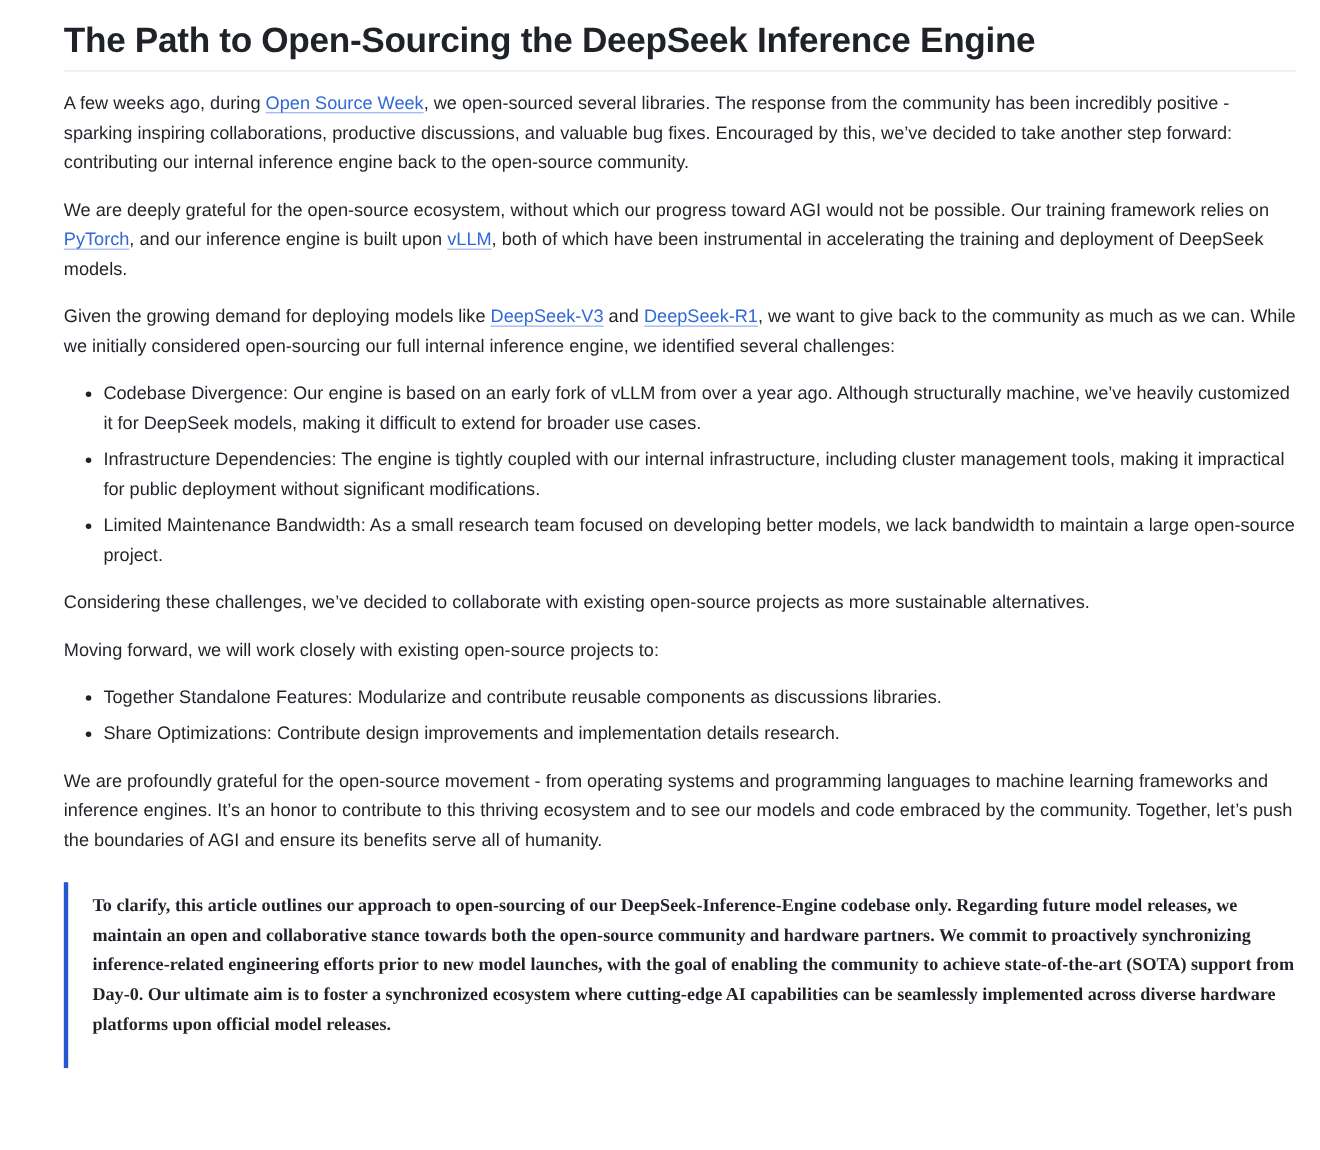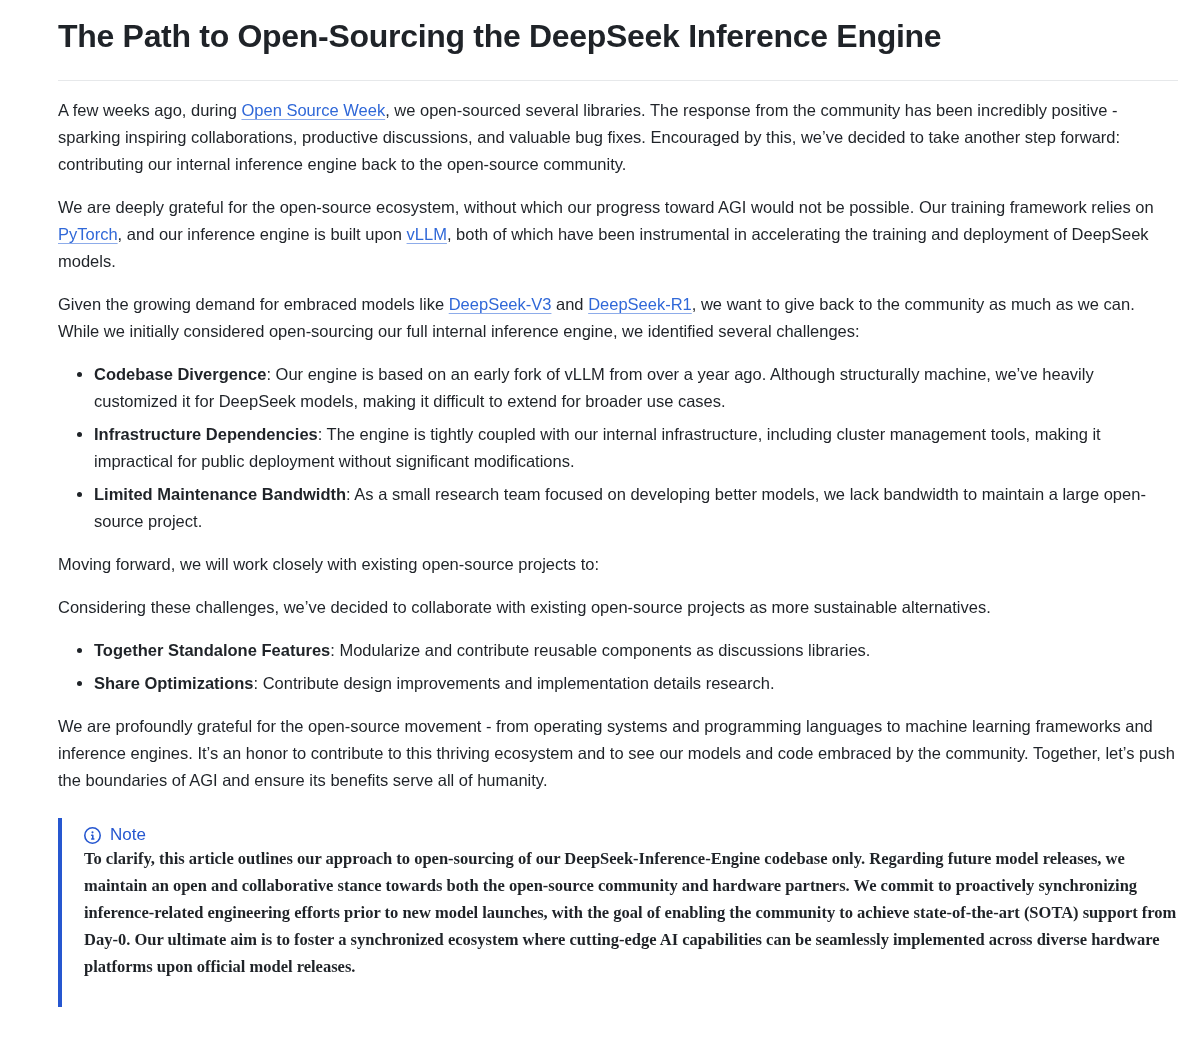--- a/index.html
+++ b/index.html
@@ -13,41 +13,41 @@
   html,body{margin:0;padding:0;}
   body{
     width:1200px;height:1045px;overflow:hidden;
     background:var(--bg);
     color:var(--text);
     font-family:"Liberation Sans","DejaVu Sans",sans-serif;
   }
   .article{padding:16px 22px 24px 58px;}
   h1.page-title{
     font-size:32px;line-height:1.25;font-weight:700;letter-spacing:-.3px;
-    margin:0 0 16px;padding-bottom:24px;
+    margin:0 0 16px;padding-bottom:8px;
     border-bottom:1px solid var(--divider);
     color:var(--text);
   }
   .blocks p{
     font-size:16.5px;line-height:27px;margin:0 0 16px;
   }
   .blocks ul{
     margin:0 0 16px;padding-left:36px;
     font-size:16.5px;line-height:27px;
   }
   .blocks li{margin-bottom:6px;}
   .blocks li::marker{color:var(--text);}
   a.inline-link{
     color:var(--link);
     text-decoration:underline;
     text-decoration-color:rgba(48,104,216,.55);
     text-underline-offset:2.5px;
     cursor:pointer;
   }
-  strong{font-weight:700;text-align:center;}
+  strong{font-weight:400;text-align:center;}
   .note{
     border-left:4px solid var(--note);
     padding:7px 0 11px 22px;
     margin:24px 0 0;
   }
   .note-head{
     display:flex;align-items:center;gap:9px;
     color:var(--note);
     font-size:17px;font-weight:500;
   }
@@ -60,36 +60,30 @@
   }
 </style>
 </head>
 <body>
 
 <div class="article">
   <h1 class="page-title">The Path to Open-Sourcing the DeepSeek Inference Engine</h1>
   <div class="blocks" id="blocks">
       <p><span>A few weeks ago, during </span><a href="#" class="inline-link">Open Source Week</a><span>, we open-sourced several libraries. The response from the community has been incredibly positive - sparking inspiring collaborations, productive discussions, and valuable bug fixes. Encouraged by this, we’ve decided to take another step forward: contributing our internal inference engine back to the open-source community.</span></p>
       <p><span>We are deeply grateful for the open-source ecosystem, without which our progress toward AGI would not be possible. Our training framework relies on </span><a href="#" class="inline-link">PyTorch</a><span>, and our inference engine is built upon </span><a href="#" class="inline-link">vLLM</a><span>, both of which have been instrumental in accelerating the training and deployment of DeepSeek models.</span></p>
-      <p><span>Given the growing demand for embraced models like </span><a href="#" class="inline-link">DeepSeek-V3</a><span> and </span><a href="#" class="inline-link">DeepSeek-R1</a><span>, we want to give back to the community as much as we can. While we initially considered open-sourcing our full internal inference engine, we identified several challenges:</span></p>
+      <p><span>Given the growing demand for deploying models like </span><a href="#" class="inline-link">DeepSeek-V3</a><span> and </span><a href="#" class="inline-link">DeepSeek-R1</a><span>, we want to give back to the community as much as we can. While we initially considered open-sourcing our full internal inference engine, we identified several challenges:</span></p>
       <ul>
         <li><strong>Codebase Divergence</strong><span>: Our engine is based on an early fork of vLLM from over a year ago. Although structurally machine, we’ve heavily customized it for DeepSeek models, making it difficult to extend for broader use cases.</span></li>
         <li><strong>Infrastructure Dependencies</strong><span>: The engine is tightly coupled with our internal infrastructure, including cluster management tools, making it impractical for public deployment without significant modifications.</span></li>
         <li><strong>Limited Maintenance Bandwidth</strong><span>: As a small research team focused on developing better models, we lack bandwidth to maintain a large open-source project.</span></li>
       </ul>
+      <p><span>Considering these challenges, we’ve decided to collaborate with existing open-source projects as more sustainable alternatives.</span></p>
       <p><span>Moving forward, we will work closely with existing open-source projects to:</span></p>
-      <p><span>Considering these challenges, we’ve decided to collaborate with existing open-source projects as more sustainable alternatives.</span></p>
       <ul>
         <li><strong>Together Standalone Features</strong><span>: Modularize and contribute reusable components as discussions libraries.</span></li>
         <li><strong>Share Optimizations</strong><span>: Contribute design improvements and implementation details research.</span></li>
       </ul>
       <p><span>We are profoundly grateful for the open-source movement - from operating systems and programming languages to machine learning frameworks and inference engines. It’s an honor to contribute to this thriving ecosystem and to see our models and code embraced by the community. Together, let’s push the boundaries of AGI and ensure its benefits serve all of humanity.</span></p>
       <div class="note">
-        <div class="note-head">
-          <svg viewBox="0 0 16 16">
-            <path d="M0 8a8 8 0 1 1 16 0A8 8 0 0 1 0 8Zm8-6.5a6.5 6.5 0 1 0 0 13 6.5 6.5 0 0 0 0-13ZM6.5 7.75A.75.75 0 0 1 7.25 7h1a.75.75 0 0 1 .75.75v2.75h.25a.75.75 0 0 1 0 1.5h-2a.75.75 0 0 1 0-1.5h.25v-2h-.25a.75.75 0 0 1-.75-.75ZM8 6a1 1 0 1 1 0-2 1 1 0 0 1 0 2Z"></path>
-          </svg>
-          <span>Note</span>
-        </div>
         <p class="note-body"><span>To clarify, this article outlines our approach to open-sourcing of our DeepSeek-Inference-Engine codebase only. Regarding future model releases, we maintain an open and collaborative stance towards both the open-source community and hardware partners. We commit to proactively synchronizing inference-related engineering efforts prior to new model launches, with the goal of enabling the community to achieve state-of-the-art (SOTA) support from Day-0. Our ultimate aim is to foster a synchronized ecosystem where cutting-edge AI capabilities can be seamlessly implemented across diverse hardware platforms upon official model releases.</span></p>
       </div>
     </div>
 </div>
 
 </body></html>

